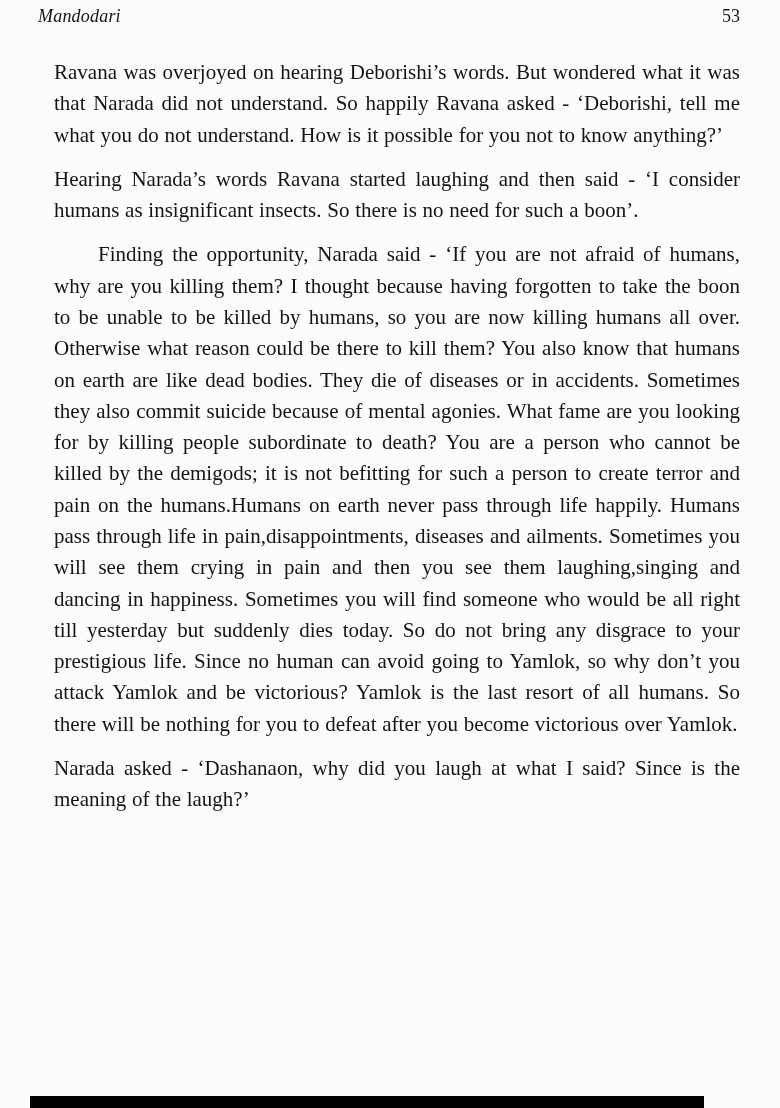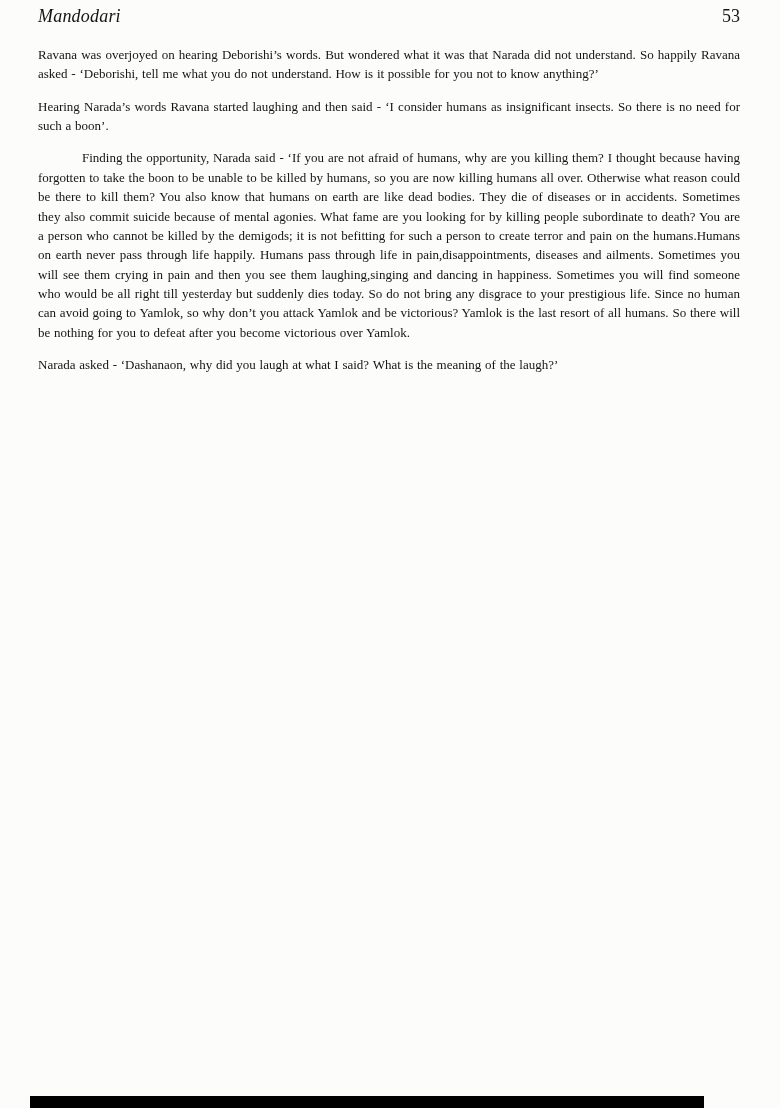--- a/index.html
+++ b/index.html
@@ -16,34 +16,34 @@
     overflow: hidden;
   }
   .page {
     padding: 6px 40px 0 38px;
   }
   .header {
     display: flex;
     justify-content: space-between;
     align-items: baseline;
     font-size: 18px;
-    margin-bottom: 18px;
+    margin-bottom: 30px;
   }
   .book-title {
     font-style: italic;
     letter-spacing: 0.2px;
   }
   .page-number {
     font-weight: normal;
   }
   .content p {
-    font-size: 13px;
+    font-size: 21px;
     line-height: 1.49;
     text-align: justify;
-    margin: 0 0 13px 0;
+    margin: 0 0 13px 16px;
     word-spacing: 0.5px;
     font-family: Liberation Serif, serif;
   }
   .content p.indented {
     text-indent: 44px;
   }
   .scan-bar {
     position: absolute;
     bottom: 0;
     left: 30px;
@@ -58,17 +58,17 @@
 <div class="page">
   <div class="header">
     <span class="book-title">Mandodari</span>
     <span class="page-number">53</span>
   </div>
 
   <div class="content">
     <p>Ravana was overjoyed on hearing Deborishi’s words. But wondered what it was that Narada did not understand. So happily Ravana asked - ‘Deborishi, tell me what you do not understand. How is it possible for you not to know anything?’</p>
     <p>Hearing Narada’s words Ravana started laughing and then said - ‘I consider humans as insignificant insects. So there is no need for such a boon’.</p>
     <p class="indented">Finding the opportunity, Narada said - ‘If you are not afraid of humans, why are you killing them? I thought because having forgotten to take the boon to be unable to be killed by humans, so you are now killing humans all over. Otherwise what reason could be there to kill them? You also know that humans on earth are like dead bodies. They die of diseases or in accidents. Sometimes they also commit suicide because of mental agonies. What fame are you looking for by killing people subordinate to death? You are a person who cannot be killed by the demigods;  it is not befitting for such a person to create terror and pain on the humans.Humans on earth never pass through life happily. Humans pass through life in pain,disappointments, diseases and ailments. Sometimes you will see them  crying in pain and then you see them laughing,singing and dancing in happiness. Sometimes you will find someone who would be all right till yesterday but suddenly dies today. So do not bring any disgrace to your prestigious life. Since no human can avoid going to Yamlok, so why don’t you attack Yamlok and be victorious? Yamlok is the last resort of all humans. So there will be nothing for you to defeat after you become victorious over Yamlok.</p>
-    <p>Narada asked - ‘Dashanaon, why did you laugh at  what I said? What is the meaning of the laugh?’</p>
+    <p>Narada asked - ‘Dashanaon, why did you laugh at  what I said? Since is the meaning of the laugh?’</p>
   </div>
 </div>
 
 <div class="scan-bar"></div>
 
 </body></html>

